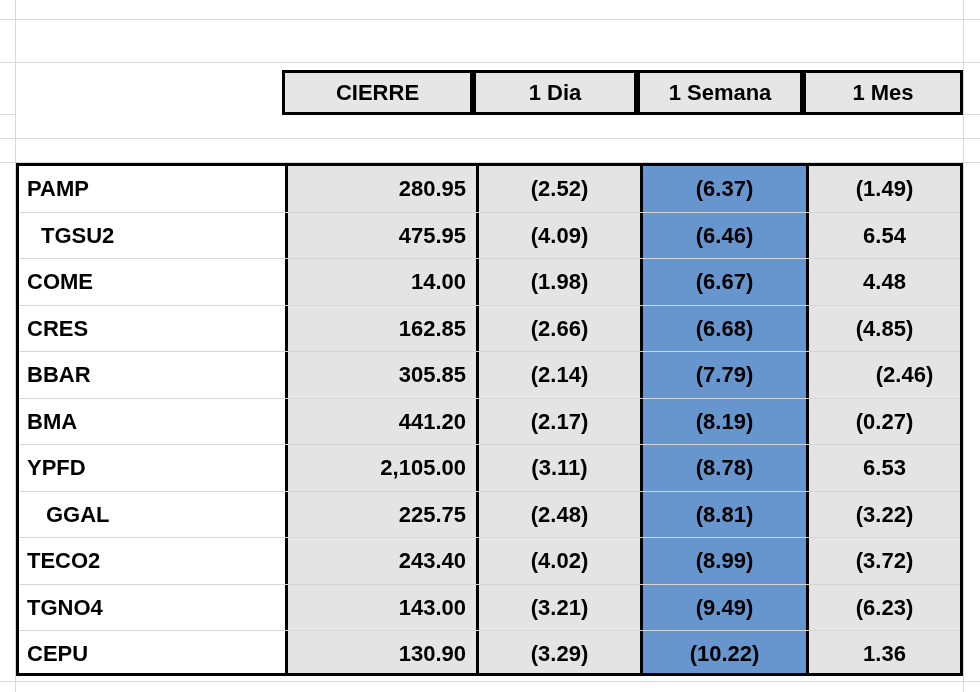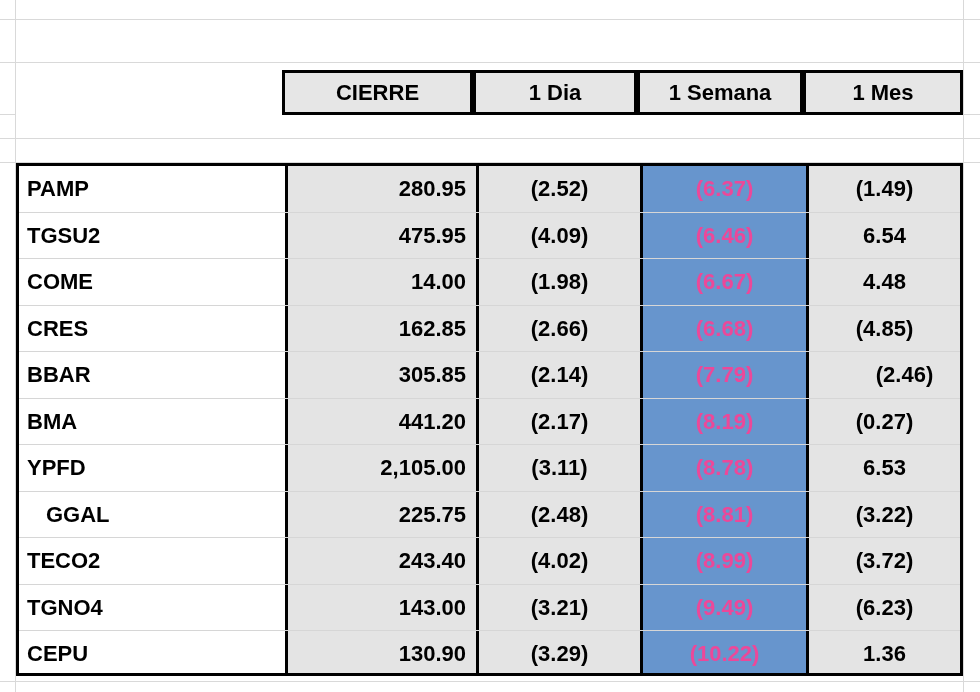--- a/index.html
+++ b/index.html
@@ -121,21 +121,21 @@
     align-items: center;
     font-size: 22px;
     font-weight: bold;
     color: #000000;
     z-index: 4;
     white-space: nowrap;
   }
   .cell.ticker   { justify-content: flex-start; padding-left: 8px; }
   .cell.num      { justify-content: flex-end;  padding-right: 10px; }
   .cell.center   { justify-content: center; }
-  .cell.onblue   { color: #ec4899; }
+  .cell.onblue   { color: #000000; }
 
   
   .c-name  { left: 0px;   width: 266px; }
   .c-close { left: 269px; width: 188px; }
   .c-day   { left: 460px; width: 161px; }
   .c-week  { left: 624px; width: 163px; }
   .c-month { left: 790px; width: 151px; }
 </style>
 </head>
 <body>
@@ -185,21 +185,21 @@
     <div class="col-sep" style="left:621px;"></div>
     <div class="col-sep" style="left:787px;"></div>
 
     <div id="rows-layer">
         <div class="cell ticker c-name" style="top: 0px;">PAMP</div>
         <div class="cell num c-close" style="top: 0px;">280.95</div>
         <div class="cell center c-day" style="top: 0px;">(2.52)</div>
         <div class="cell center c-week onblue" style="top: 0px;">(6.37)</div>
         <div class="cell center c-month" style="top: 0px;">(1.49)</div>
         <div class="row-sep" style="top: 45.5px;"></div>
-        <div class="cell ticker c-name" style="top: 46.5px;">TGSU2</div>
+        <div class="cell ticker c-name" style="top: 46.5px; margin-left: 14px;">TGSU2</div>
         <div class="cell num c-close" style="top: 46.5px;">475.95</div>
         <div class="cell center c-day" style="top: 46.5px;">(4.09)</div>
         <div class="cell center c-week onblue" style="top: 46.5px;">(6.46)</div>
         <div class="cell center c-month" style="top: 46.5px;">6.54</div>
         <div class="row-sep" style="top: 92px;"></div>
         <div class="cell ticker c-name" style="top: 93px;">COME</div>
         <div class="cell num c-close" style="top: 93px;">14.00</div>
         <div class="cell center c-day" style="top: 93px;">(1.98)</div>
         <div class="cell center c-week onblue" style="top: 93px;">(6.67)</div>
         <div class="cell center c-month" style="top: 93px;">4.48</div>

